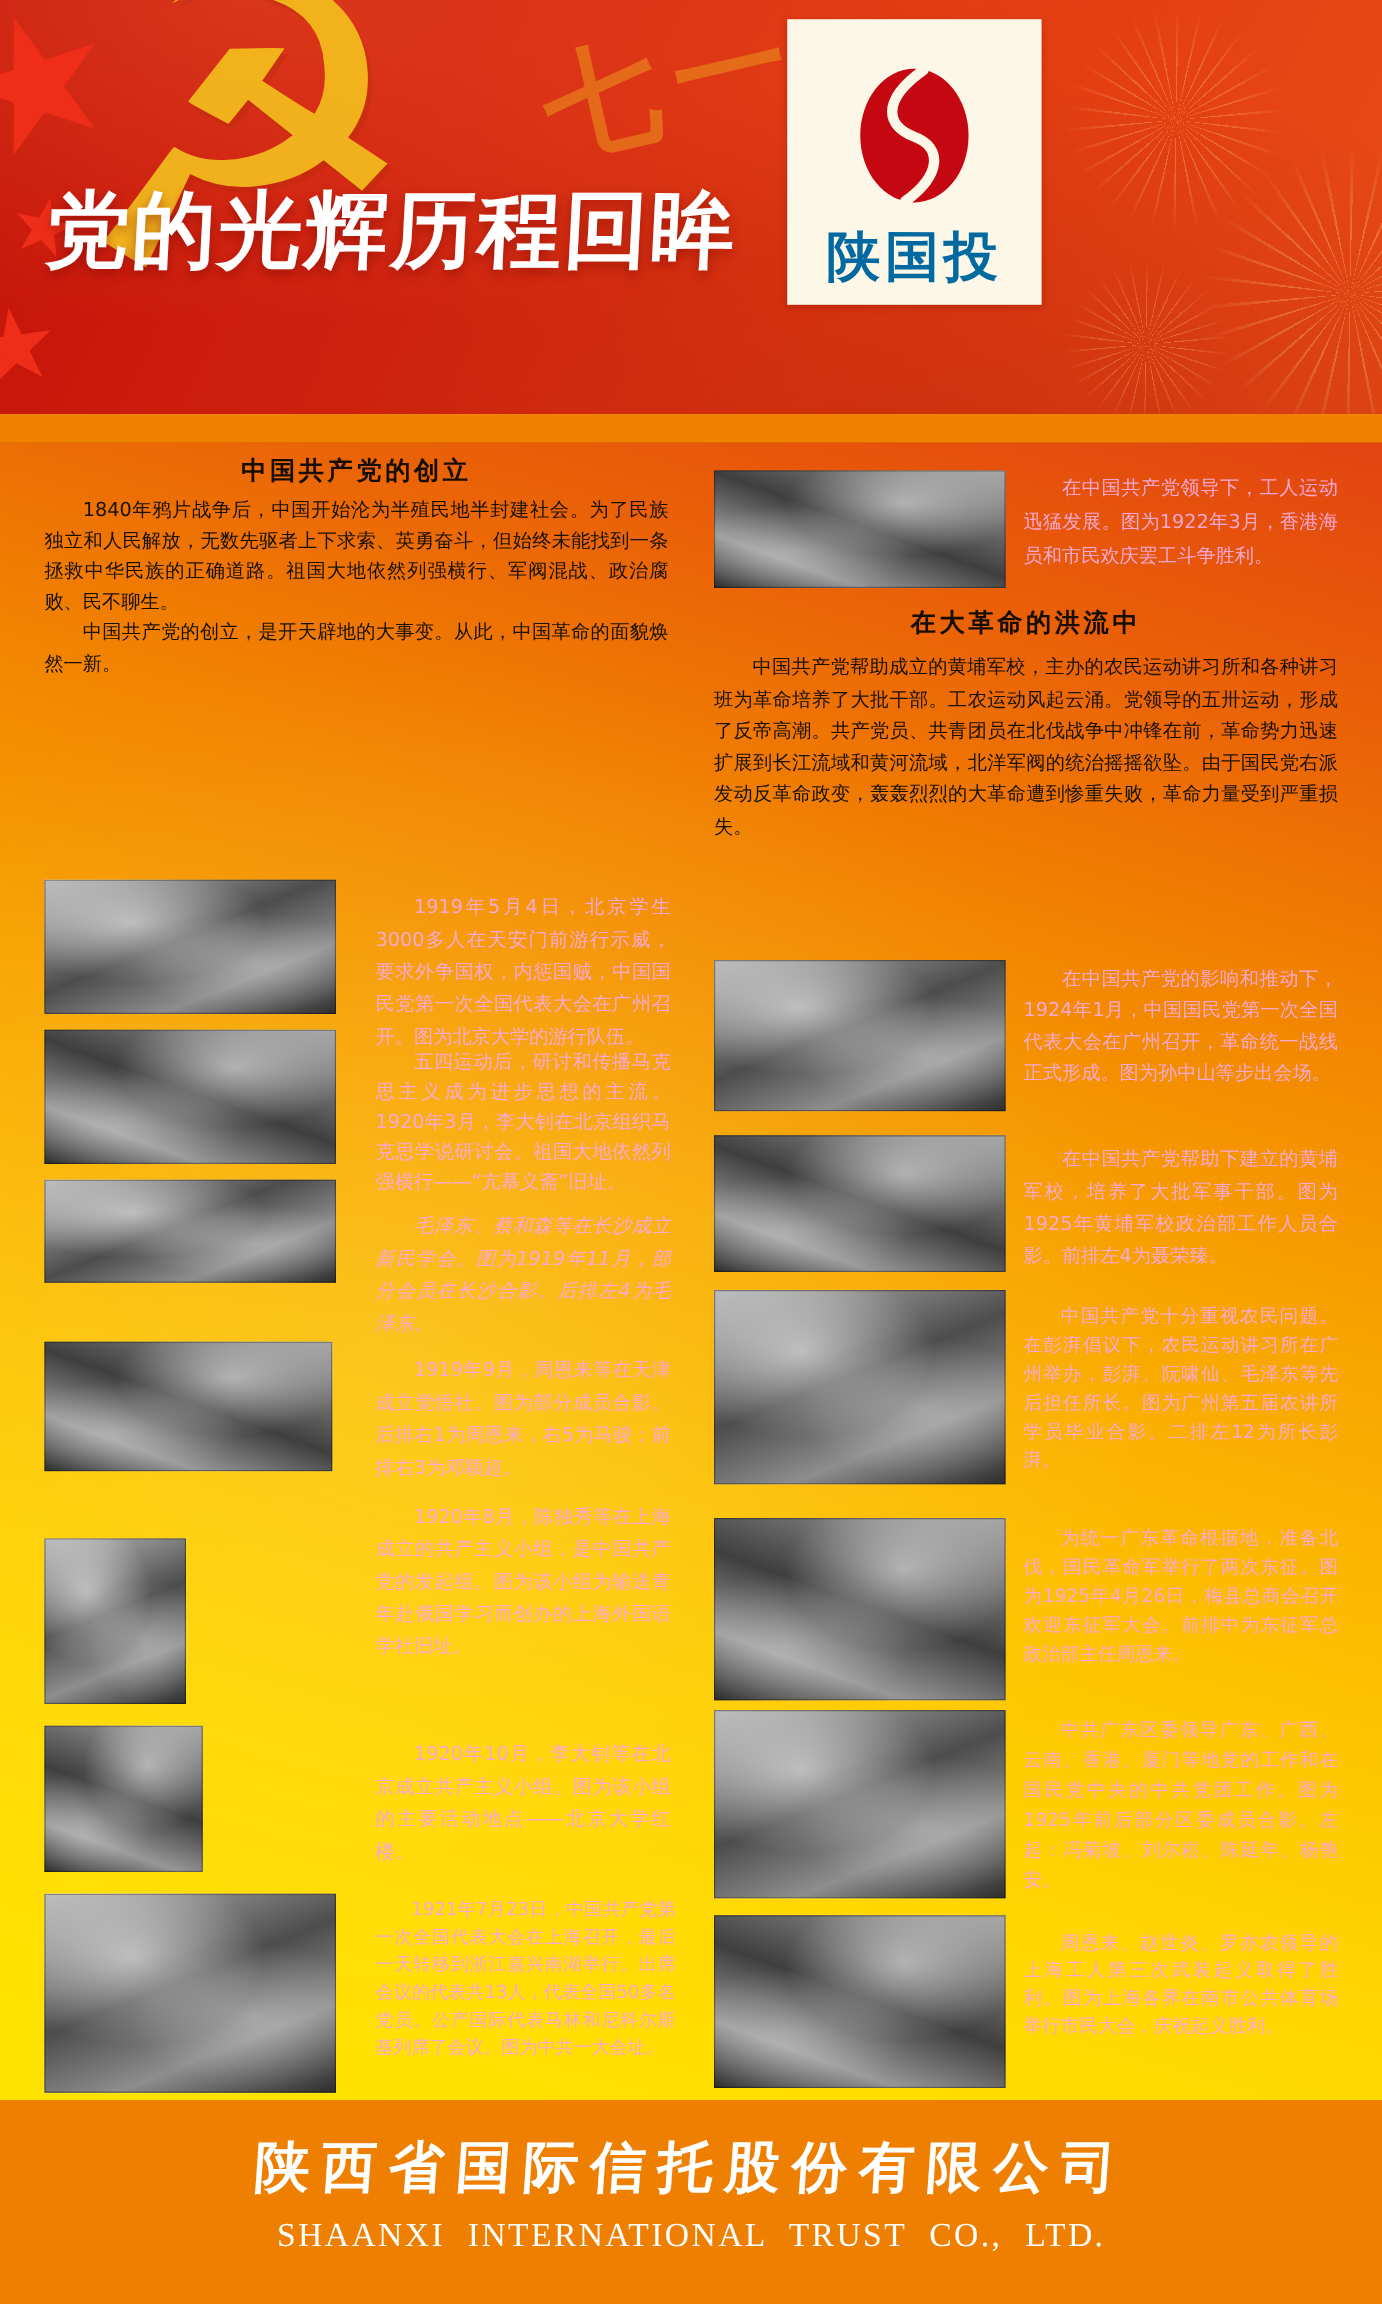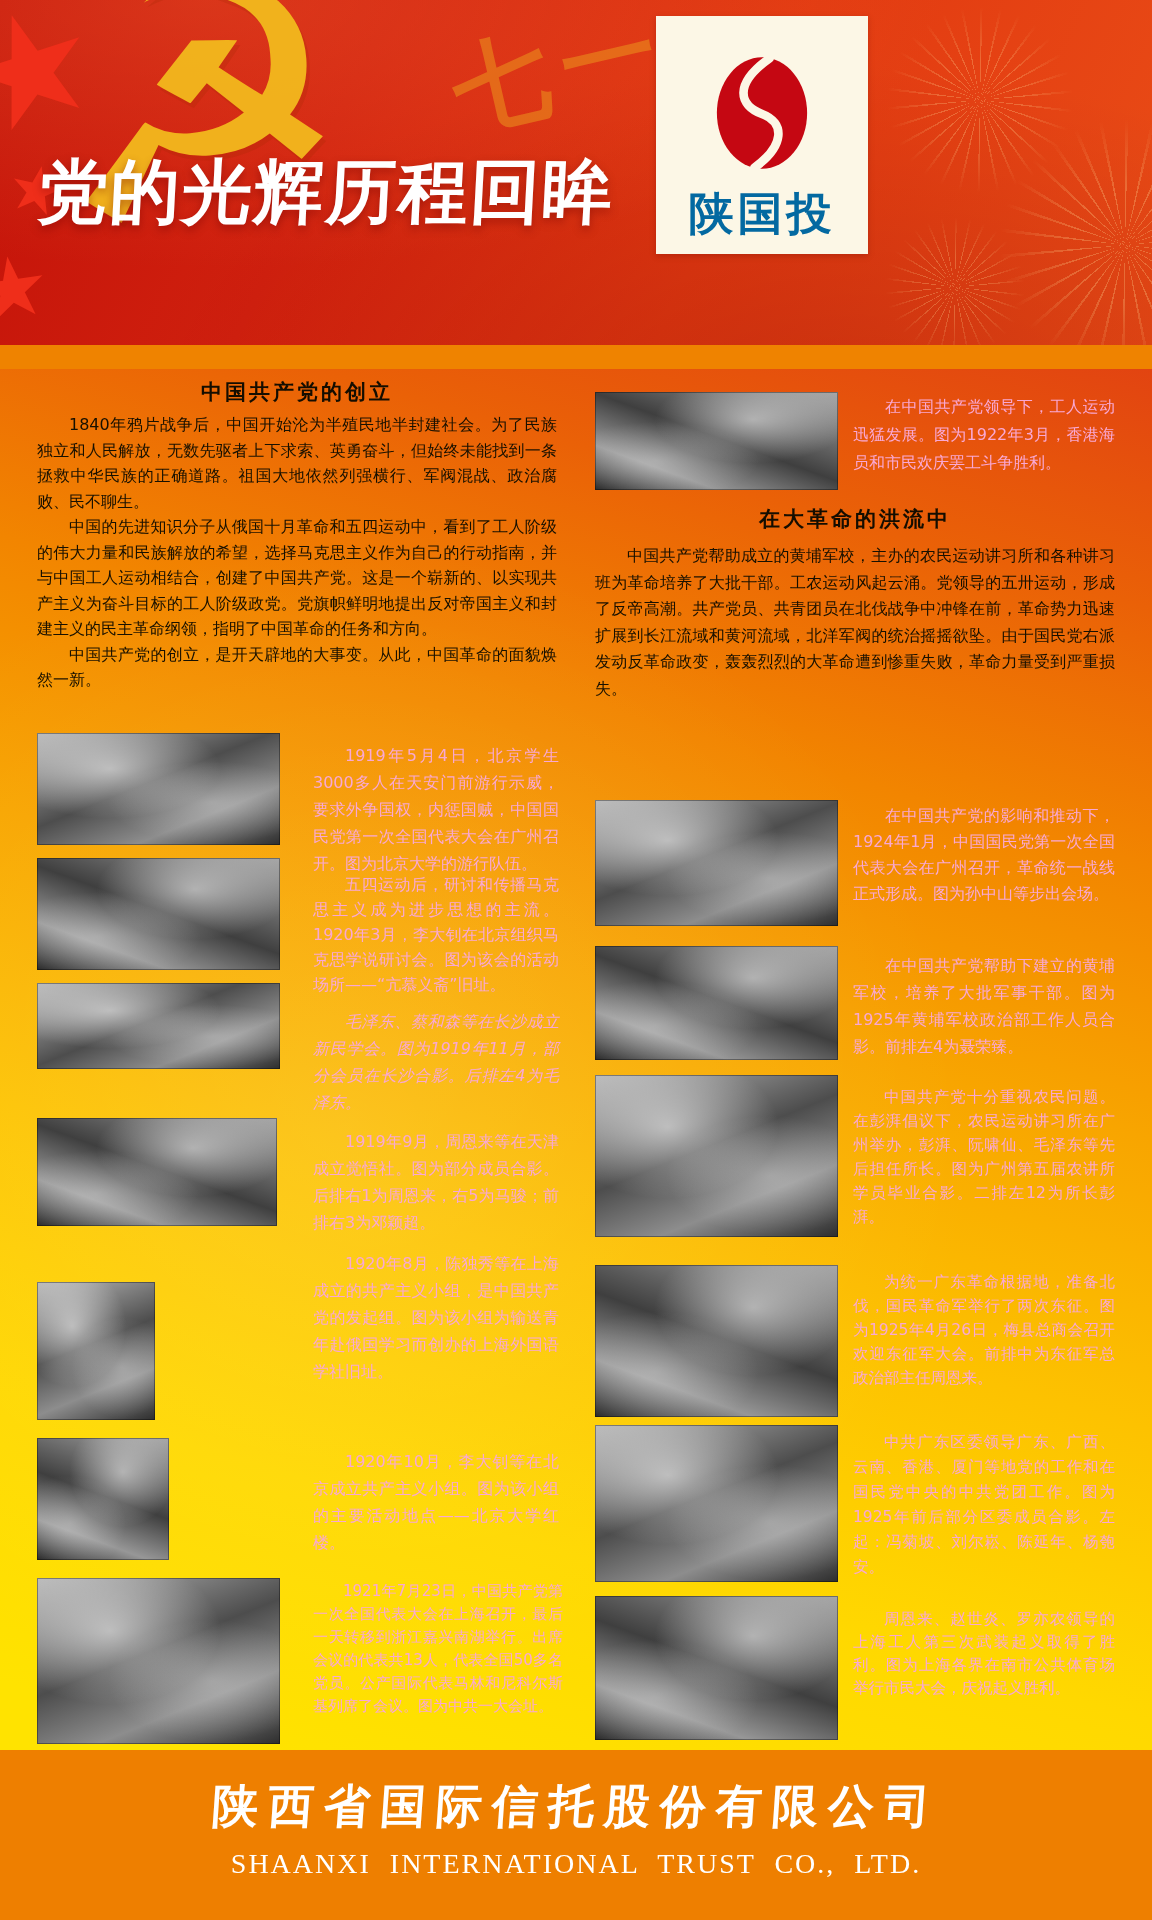--- a/index.html
+++ b/index.html
@@ -126,32 +126,31 @@
 
   <div class="band"></div>
 
   <div class="content">
     <div class="sheen"></div>
   </div>
 
   <div class="sec-title st-left">中国共产党的创立</div>
   <div class="paras paras-left">
     <p>1840年鸦片战争后，中国开始沦为半殖民地半封建社会。为了民族独立和人民解放，无数先驱者上下求索、英勇奋斗，但始终未能找到一条拯救中华民族的正确道路。祖国大地依然列强横行、军阀混战、政治腐败、民不聊生。</p>
-    <p>中国的先进知识分子从俄国十月革命和五四运动中，看到了工人阶级的伟大力量和民族解放的希望，选择马克思主义作为自己的行动指南，并与中国工人运动相结合，创建了中国共产党。这是一个崭新的、以实现共产主义为奋斗目标的工人阶级政党。党旗帜鲜明地提出反对帝国主义和封建主义的民主革命纲领，指明了中国革命的任务和方向。</p>
     <p>中国共产党的创立，是开天辟地的大事变。从此，中国革命的面貌焕然一新。</p>
   </div>
 
   <div class="photo" style="left:37px;top:733px;width:243px;height:112px;"></div>
   <div class="cap c1">
       <p>1919年5月4日，北京学生3000多人在天安门前游行示威，要求外争国权，内惩国贼，中国国民党第一次全国代表大会在广州召开。图为北京大学的游行队伍。</p>
     </div>
 
   <div class="photo alt" style="left:37px;top:858px;width:243px;height:112px;"></div>
   <div class="cap c2">
-      <p>五四运动后，研讨和传播马克思主义成为进步思想的主流。1920年3月，李大钊在北京组织马克思学说研讨会。图为该会的活动场所——“亢慕义斋”旧址。</p>
+      <p>五四运动后，研讨和传播马克思主义成为进步思想的主流。1920年3月，李大钊在北京组织马克思学说研讨会。祖国大地依然列强横行——“亢慕义斋”旧址。</p>
     </div>
 
   <div class="photo" style="left:37px;top:983px;width:243px;height:86px;"></div>
   <div class="cap c3">
       <p>毛泽东、蔡和森等在长沙成立新民学会。图为1919年11月，部分会员在长沙合影。后排左4为毛泽东。</p>
     </div>
 
   <div class="photo alt" style="left:37px;top:1118px;width:240px;height:108px;"></div>
   <div class="cap c4">
       <p>1919年9月，周恩来等在天津成立觉悟社。图为部分成员合影。后排右1为周恩来，右5为马骏；前排右3为邓颖超。</p>

